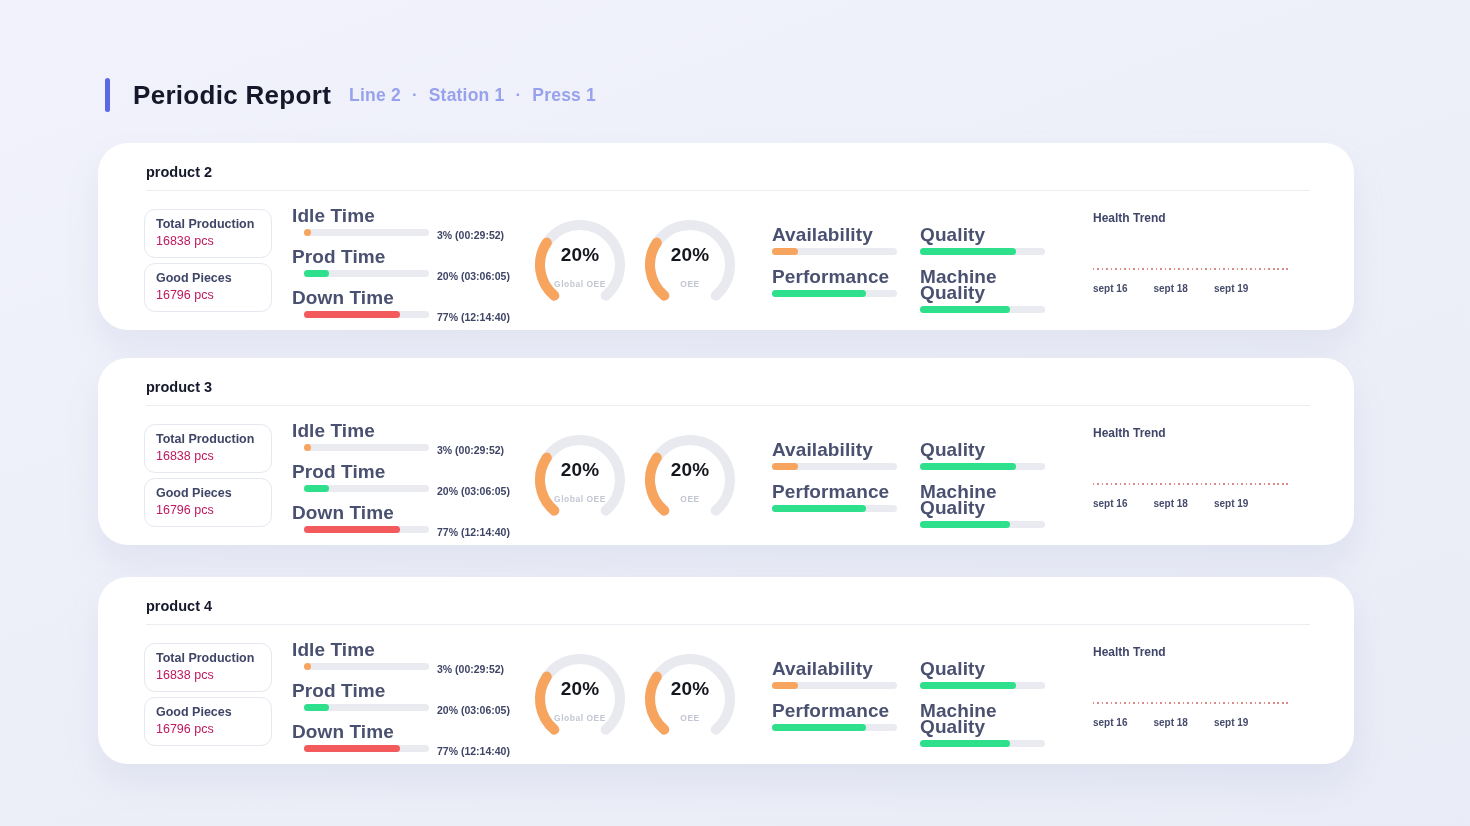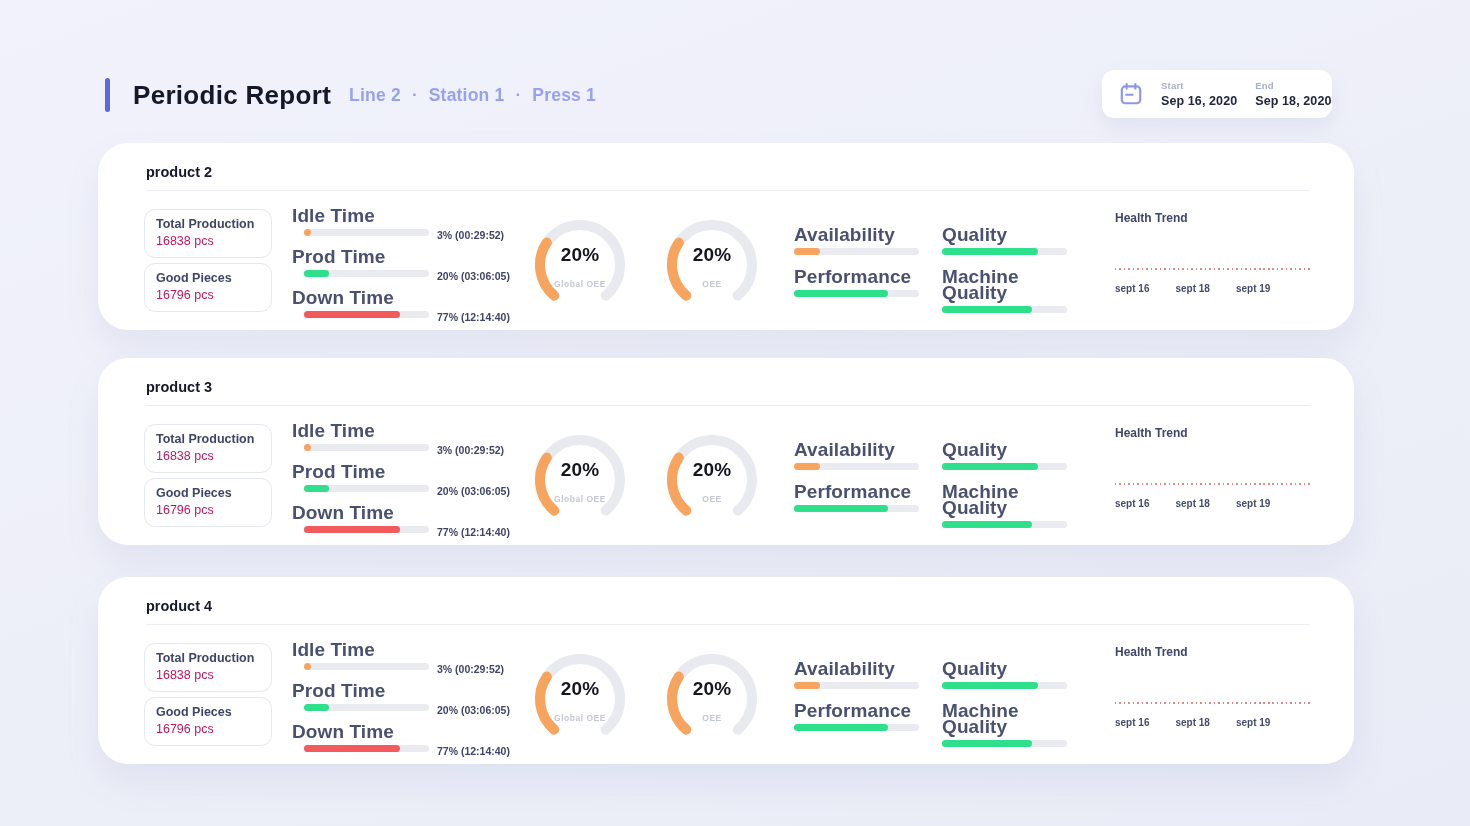--- a/index.html
+++ b/index.html
@@ -41,21 +41,21 @@
   
   .col-times{margin-left:20px;width:202px;margin-top:3px;flex:none;}
   .time-row{margin-bottom:8px;}
   .bar-label{font-size:19px;line-height:16px;font-weight:800;color:#4a5170;letter-spacing:.1px;}
   .bar-line{display:flex;align-items:flex-start;margin-top:5px;padding-left:12px;}
   .track{width:125px;height:7px;border-radius:4px;background:#e9ebf1;flex:none;}
   .fillbar{height:7px;border-radius:4px;min-width:7px;}
   .time-value{margin-left:8px;font-size:10.5px;font-weight:800;color:#3f4566;white-space:nowrap;}
 
   
-  .col-gauges{margin-left:38px;margin-top:12px;display:flex;gap:36px;flex:none;}
+  .col-gauges{margin-left:38px;margin-top:12px;display:flex;gap:14px;flex:none;}
   .gauge{position:relative;width:96px;height:96px;}
   .gauge svg{display:block;}
   .g-track{fill:none;stroke:#e8eaf0;stroke-width:10;stroke-linecap:round;}
   .g-fill{fill:none;stroke:#f7a55e;stroke-width:10;stroke-linecap:round;}
   .gauge-text{position:absolute;inset:0;display:flex;flex-direction:column;align-items:center;
     justify-content:center;transform:translateY(1px);pointer-events:none;}
   .gauge-value{font-size:19px;font-weight:800;color:#15171f;letter-spacing:.2px;}
   .gauge-caption{margin-top:13px;font-size:8.5px;font-weight:700;color:#c3c7d3;letter-spacing:.5px;white-space:nowrap;}
 
   
@@ -81,38 +81,20 @@
     <h1 class="page-title">Periodic Report</h1>
     <nav class="breadcrumb">
       <span>Line 2</span>
       <span class="crumb-sep">·</span>
       <span>Station 1</span>
       <span class="crumb-sep">·</span>
       <span>Press 1</span>
     </nav>
   </header>
 
-  <div class="date-widget">
-    <span class="cal-icon">
-      <svg viewBox="0 0 24 24" width="26" height="26" fill="none" stroke="#8d97ea" stroke-width="2" stroke-linecap="round">
-        <rect x="3.5" y="5" width="17" height="15.5" rx="3.2"></rect>
-        <line x1="8" y1="2.8" x2="8" y2="7"></line>
-        <line x1="16" y1="2.8" x2="16" y2="7"></line>
-        <line x1="7.5" y1="12.7" x2="13.5" y2="12.7"></line>
-      </svg>
-    </span>
-    <div class="date-col">
-      <span class="date-label">Start</span>
-      <span class="date-value">Sep 16, 2020</span>
-    </div>
-    <div class="date-col">
-      <span class="date-label">End</span>
-      <span class="date-value">Sep 18, 2020</span>
-    </div>
-  </div>
 
   <div id="report-cards">
   <section class="card" style="top: 143px;">
     <h2 class="card-title">product 2</h2>
     <div class="divider"></div>
     <div class="card-row">
       <div class="col-stats">
   <div class="stat-box">
     <div class="stat-label">Total Production</div>
     <div class="stat-value">16838 pcs</div>

